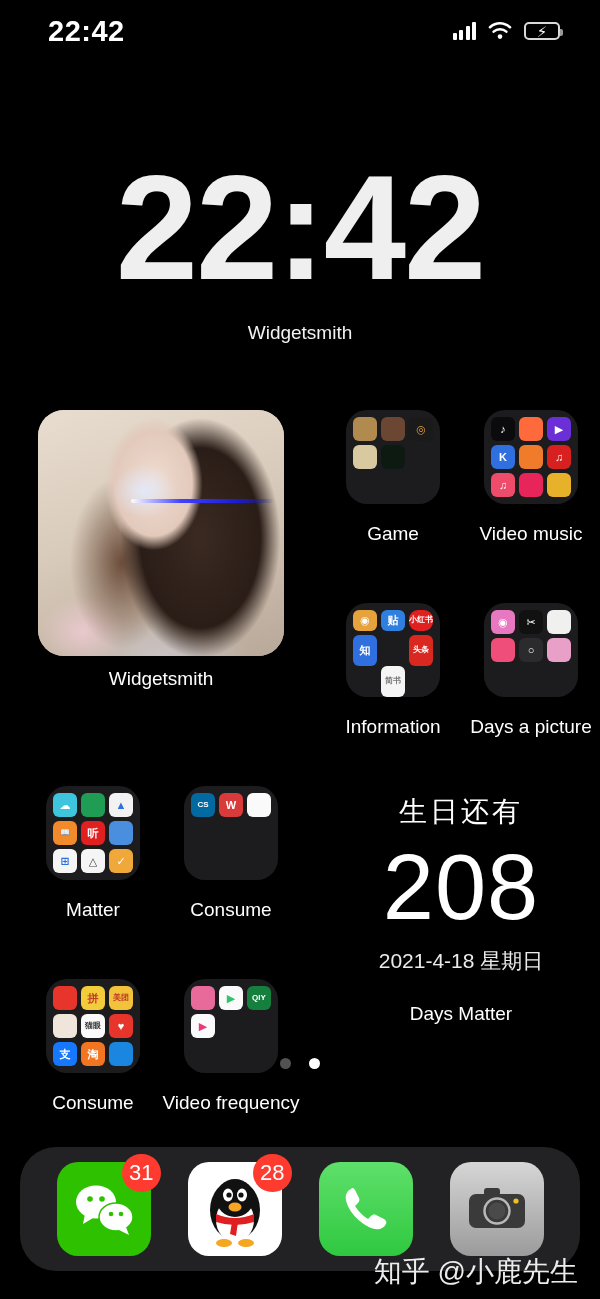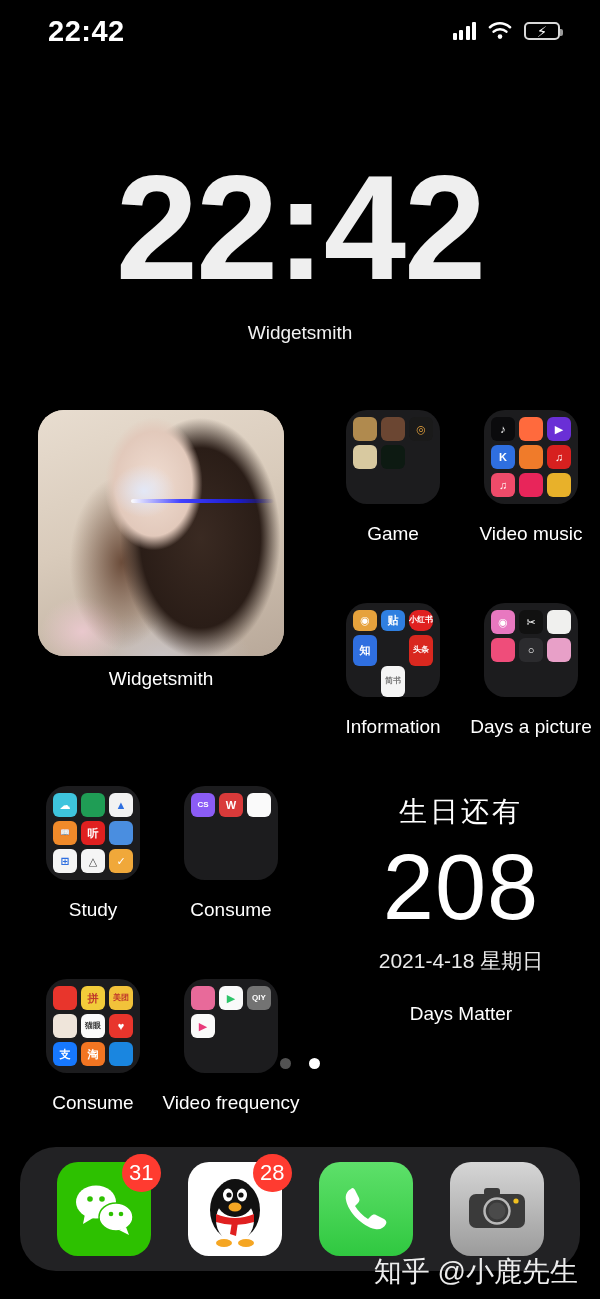--- a/index.html
+++ b/index.html
@@ -316,25 +316,25 @@
                 <div class="mini" style="background: rgb(245, 245, 245); color: rgb(47, 111, 224);">
                   <span class="gtxt2">⊞</span>
                 </div>
                 <div class="mini" style="background: rgb(245, 245, 245); color: rgb(68, 68, 68);">
                   <span class="gtxt2">△</span>
                 </div>
                 <div class="mini" style="background: rgb(240, 168, 58); color: rgb(255, 255, 255);">
                   <span class="gtxt2">✓</span>
                 </div>
               </div>
-            <div class="cell-label">Study</div>
-          </div>
-          <div class="cell">
-            <div class="folder">
-                <div class="mini" style="background: #8b5cf6; color: rgb(255, 255, 255);">
+            <div class="cell-label">Matter</div>
+          </div>
+          <div class="cell">
+            <div class="folder">
+                <div class="mini" style="background: #0369a1; color: rgb(255, 255, 255);">
                   <span class="gtxt">CS</span>
                 </div>
                 <div class="mini" style="background: rgb(217, 58, 58); color: rgb(255, 255, 255);">
                   <span class="gtxt2">W</span>
                 </div>
                 <div class="mini" style="background: rgb(250, 250, 250);"></div>
                 <div class="mini empty"></div>
                 <div class="mini empty"></div>
                 <div class="mini empty"></div>
                 <div class="mini empty"></div>
@@ -370,21 +370,21 @@
                 <div class="mini" style="background: rgb(26, 134, 224);"></div>
               </div>
             <div class="cell-label">Consume</div>
           </div>
           <div class="cell">
             <div class="folder">
                 <div class="mini" style="background: rgb(232, 106, 154);"></div>
                 <div class="mini" style="background: rgb(250, 250, 250); color: rgb(46, 196, 106);">
                   <span class="gtxt2">▶</span>
                 </div>
-                <div class="mini" style="background: #737373; color: rgb(255, 255, 255);">
+                <div class="mini" style="background: #15803d; color: rgb(255, 255, 255);">
                   <span class="gtxt">QIY</span>
                 </div>
                 <div class="mini" style="background: rgb(250, 250, 250); color: rgb(232, 57, 122);">
                   <span class="gtxt2">▶</span>
                 </div>
                 <div class="mini empty"></div>
                 <div class="mini empty"></div>
                 <div class="mini empty"></div>
                 <div class="mini empty"></div>
                 <div class="mini empty"></div>

